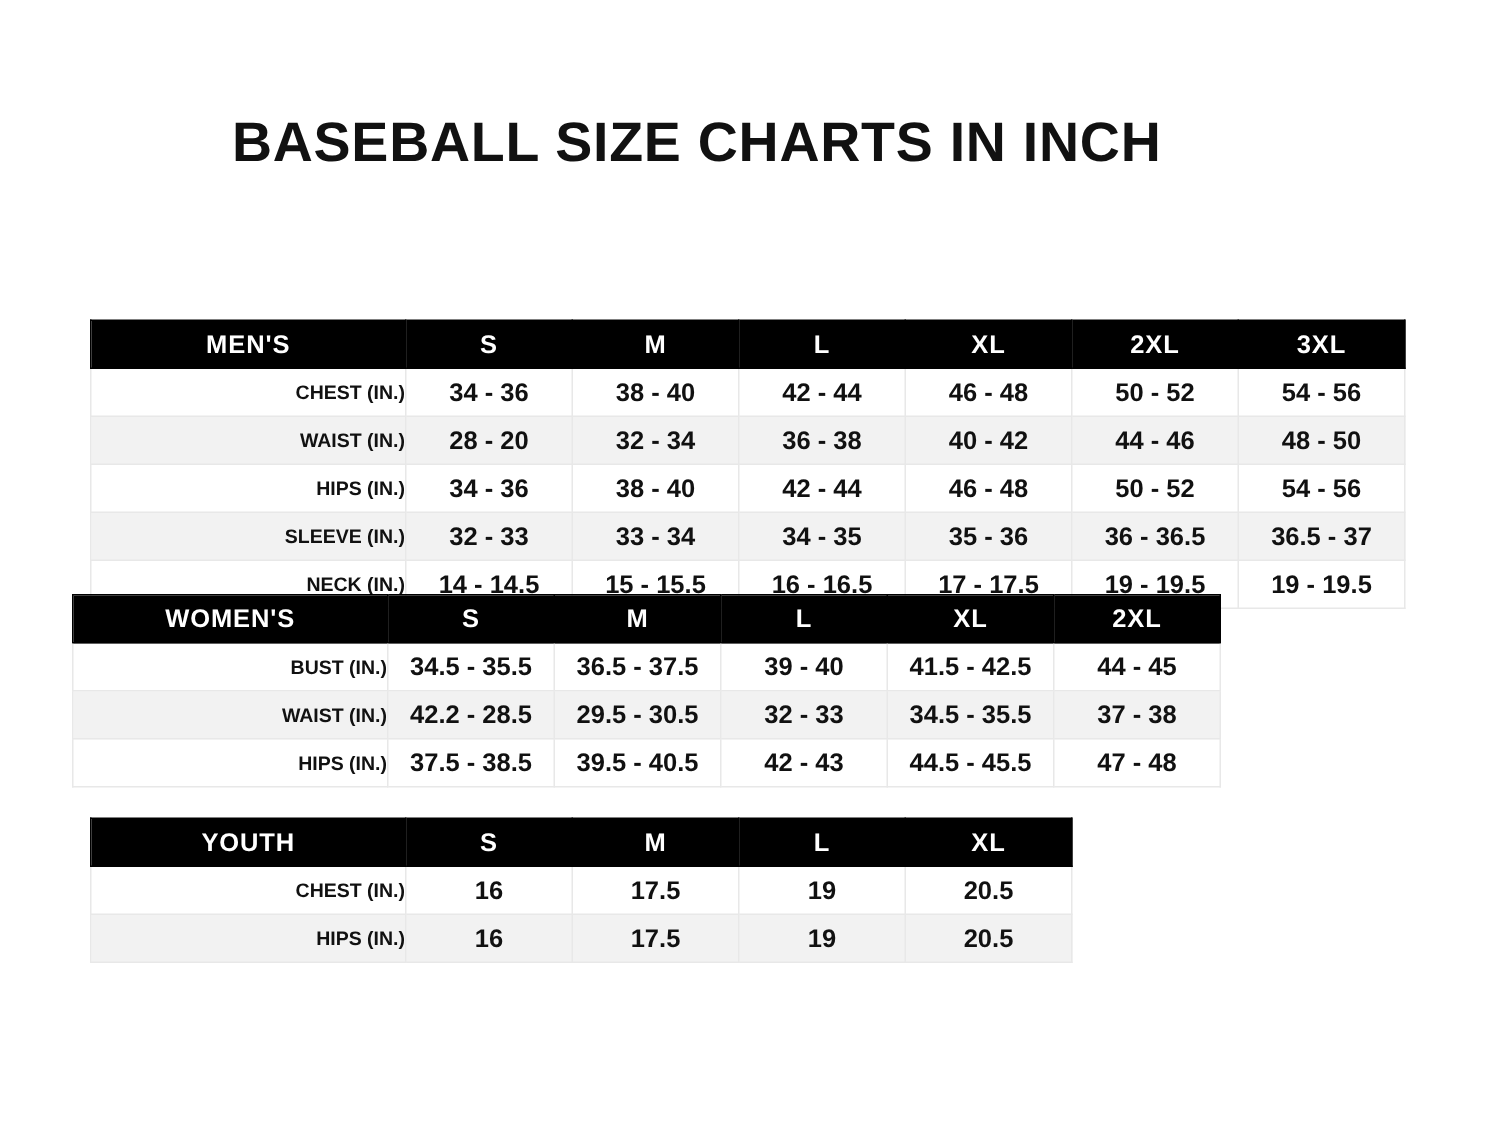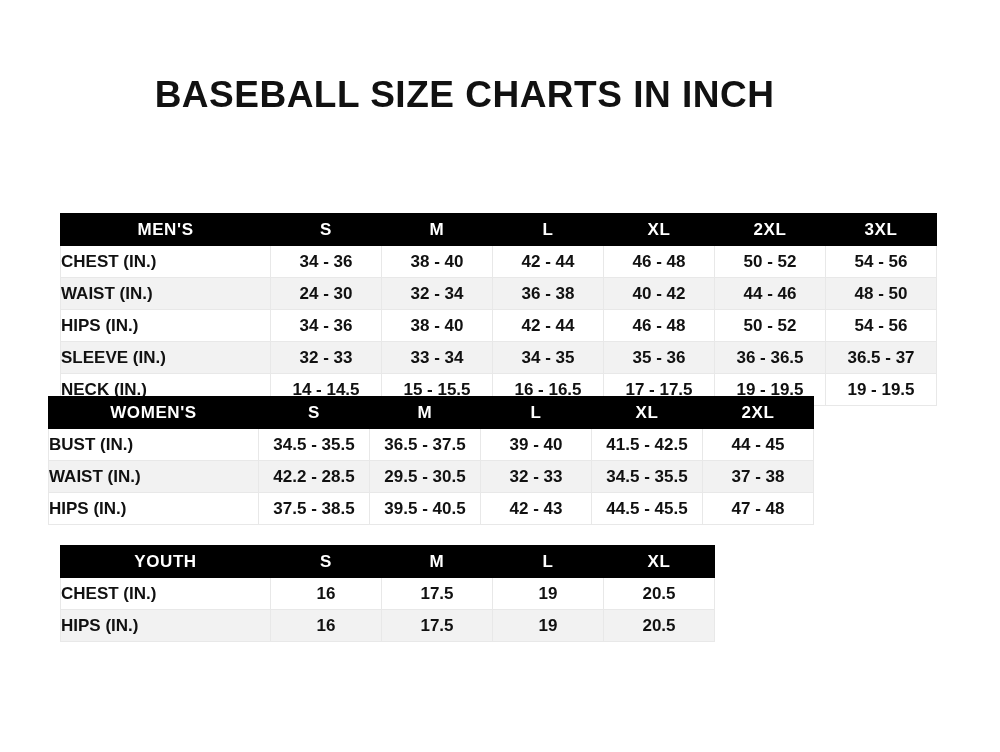--- a/index.html
+++ b/index.html
@@ -59,22 +59,22 @@
   }
   .chart tbody tr td {
     height: 31px;
     font-size: 17px;
     background: #ffffff;
   }
   .chart tbody tr.alt td {
     background: #f2f2f2;
   }
   .chart tbody td.rowlabel {
-    text-align: left;
-    font-size: 17px;
+    text-align: right;
+    font-size: 13px;
   }
 
   
   #mens-chart {
     top: 187px;
     left: 60px;
     margin-top: 26px;
   }
   #mens-chart .col-label { width: 210px; }
   #mens-chart .col-size  { width: 111px; }
@@ -129,21 +129,21 @@
         <td class="rowlabel">CHEST (IN.)</td>
         <td>34 - 36</td>
         <td>38 - 40</td>
         <td>42 - 44</td>
         <td>46 - 48</td>
         <td>50 - 52</td>
         <td>54 - 56</td>
       </tr>
       <tr class="alt">
         <td class="rowlabel">WAIST (IN.)</td>
-        <td>24 - 30</td>
+        <td>28 - 20</td>
         <td>32 - 34</td>
         <td>36 - 38</td>
         <td>40 - 42</td>
         <td>44 - 46</td>
         <td>48 - 50</td>
       </tr>
       <tr class="">
         <td class="rowlabel">HIPS (IN.)</td>
         <td>34 - 36</td>
         <td>38 - 40</td>

